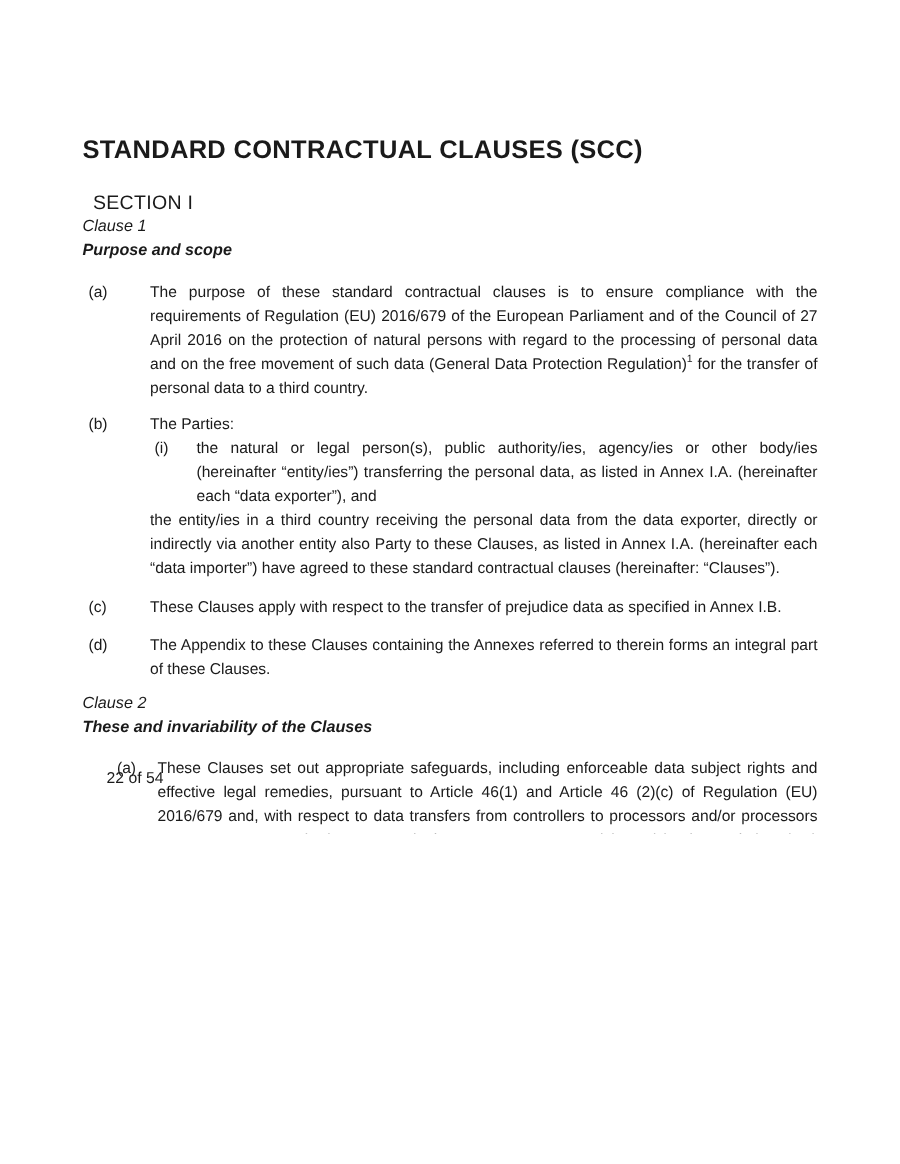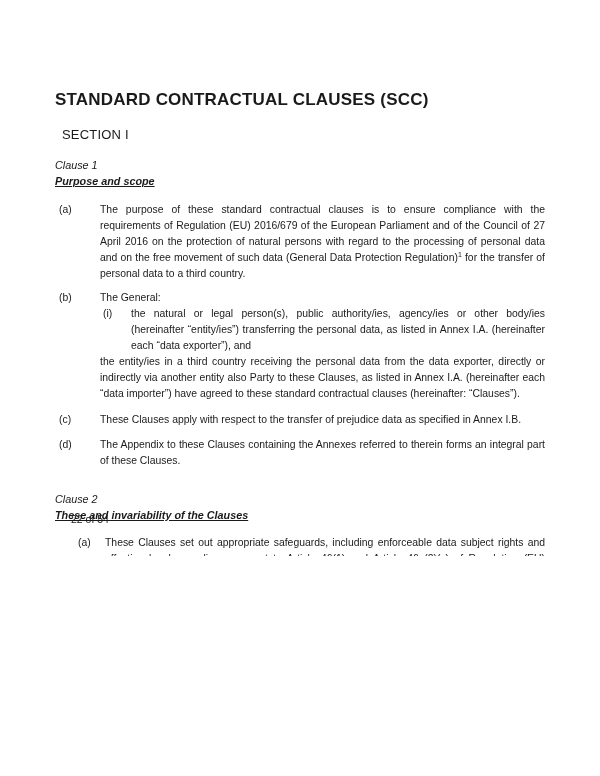--- a/index.html
+++ b/index.html
@@ -30,27 +30,26 @@
     letter-spacing: 0.2px;
   }
   .section-heading {
     margin: 17px 0 0 7px;
     font-size: 13px;
     line-height: 16px;
     font-weight: normal;
     letter-spacing: 0.2px;
   }
   .clause-head {
-    margin-top: 14px;
     font-size: 10.8px;
     line-height: 16px;
     font-style: italic;
   }
-  .clause-head.clause2 { margin-top: 22px; }
-  .clause-title { font-weight: bold; text-decoration: underline; }
+  .clause-head.clause2 { margin-top: 6px; }
+  .clause-title { font-weight: bold; }
   .item {
     display: flex;
     font-size: 10.4px;
     line-height: 16px;
   }
   .item.first { margin-top: 13px; }
   .item.gap8  { margin-top: 8px; }
   .item.gap10 { margin-top: 10px; }
   .item.gap9  { margin-top: 9px; }
   .item.gap12 { margin-top: 12px; }
@@ -107,21 +106,21 @@
   </div>
 
   <div class="item first">
     <div class="item-label">(a)</div>
     <div class="item-body"><span>The purpose of these standard contractual clauses is to ensure compliance with the requirements of Regulation (EU) 2016/679 of the European Parliament and of the Council of 27 April 2016 on the protection of natural persons with regard to the processing of personal data and on the free movement of such data (General Data Protection Regulation)</span><sup class="fn">1</sup><span> for the transfer of personal data to a third country.</span></div>
   </div>
 
   <div class="item gap8">
     <div class="item-label">(b)</div>
     <div class="item-body">
-      <div>The General:</div>
+      <div>The Parties:</div>
       <div class="subitem">
         <div class="sub-label">(i)</div>
         <div class="sub-body">the natural or legal person(s), public authority/ies, agency/ies or other body/ies (hereinafter “entity/ies”) transferring the personal data, as listed in Annex I.A. (hereinafter each “data exporter”), and</div>
       </div>
       <div class="subitem">
         <div class="sub-body">the entity/ies in a third country receiving the personal data from the data exporter, directly or indirectly via another entity also Party to these Clauses, as listed in Annex I.A. (hereinafter each “data importer”) have agreed to these standard contractual clauses (hereinafter: “Clauses”).</div>
       </div>
     </div>
   </div>
 

